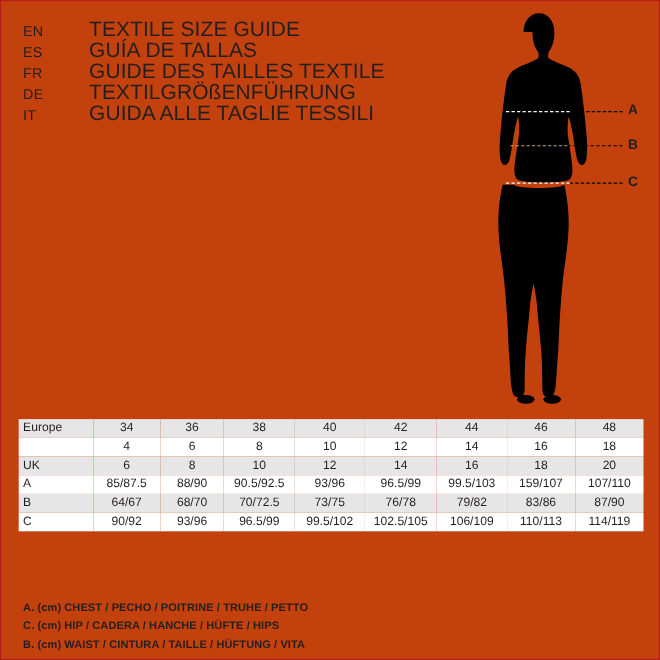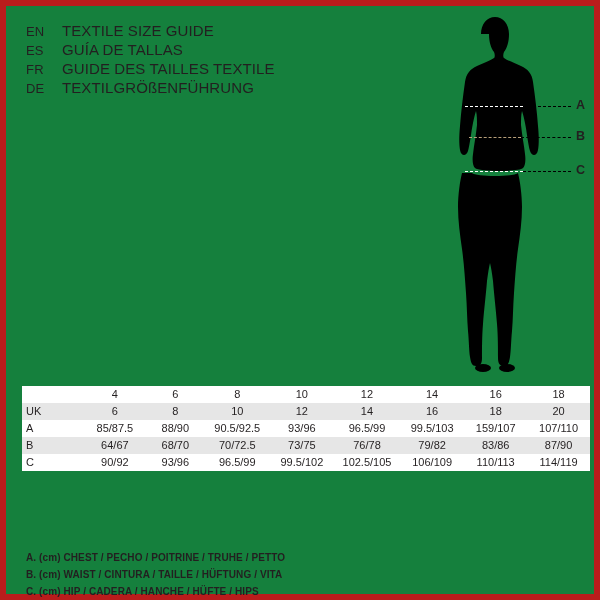--- a/index.html
+++ b/index.html
@@ -11,23 +11,23 @@
     height: 600px;
     background: #ffffff;
     font-family: "Liberation Sans", sans-serif;
     color: #231f20;
     overflow: hidden;
   }
   .page {
     position: relative;
     width: 600px;
     height: 600px;
-    border: 6px solid #b91c1c;
+    border: 1px solid #b91c1c;
     box-sizing: border-box;
-    background: #15803d;
+    background: #c2410c;
   }
 
   
   .titles {
     position: absolute;
     top: 16px;
     left: 20px;
     width: 330px;
   }
   .title-row {
@@ -35,24 +35,25 @@
     align-items: baseline;
     height: 19px;
   }
   .title-lang {
     width: 36px;
     font-size: 13px;
     letter-spacing: .2px;
     color: #231f20;
   }
   .title-text {
-    font-size: 15px;
+    font-size: 19px;
     letter-spacing: .1px;
     color: #231f20;
     white-space: nowrap;
+    margin-left: 24px;
   }
 
   
   .figure {
     position: absolute;
     top: 10px;
     left: 415px;
     width: 175px;
     height: 365px;
   }
@@ -144,20 +145,24 @@
       <span class="title-lang">ES</span>
       <span class="title-text">GUÍA DE TALLAS</span>
     </div>
     <div class="title-row">
       <span class="title-lang">FR</span>
       <span class="title-text">GUIDE DES TAILLES TEXTILE</span>
     </div>
     <div class="title-row">
       <span class="title-lang">DE</span>
       <span class="title-text">TEXTILGRÖßENFÜHRUNG</span>
+    </div>
+    <div class="title-row">
+      <span class="title-lang">IT</span>
+      <span class="title-text">GUIDA ALLE TAGLIE TESSILI</span>
     </div>
   </div>
 
   <div class="figure">
     <svg width="175" height="365" viewBox="0 0 175 365">
       <path fill="#000000" d="
         M60,18
         c0,-10 6,-17 14,-17
         c8,0 14,7 14,17
         c0,8 -2,14 -5,18
@@ -225,20 +230,31 @@
     <div class="measure-label" style="left:155px; top:113px;">B</div>
 
     <div class="measure-line" style="left:44px; top:155px; width:58px;"></div>
     <div class="measure-ext" style="left:102px; top:155px; width:48px;"></div>
     <div class="measure-label" style="left:155px; top:147px;">C</div>
   </div>
 
 
   <table class="size-table">
     <tbody>
+      <tr class="row-shade">
+        <td class="col-label">Europe</td>
+        <td class="cell">34</td>
+        <td class="cell">36</td>
+        <td class="cell">38</td>
+        <td class="cell">40</td>
+        <td class="cell">42</td>
+        <td class="cell">44</td>
+        <td class="cell">46</td>
+        <td class="cell">48</td>
+      </tr>
       <tr class="row-plain">
         <td class="col-label"></td>
         <td class="cell">4</td>
         <td class="cell">6</td>
         <td class="cell">8</td>
         <td class="cell">10</td>
         <td class="cell">12</td>
         <td class="cell">14</td>
         <td class="cell">16</td>
         <td class="cell">18</td>
@@ -285,17 +301,17 @@
         <td class="cell">102.5/105</td>
         <td class="cell">106/109</td>
         <td class="cell">110/113</td>
         <td class="cell">114/119</td>
       </tr>
     </tbody>
   </table>
 
   <div class="notes">
     <div class="note">A. (cm) CHEST / PECHO / POITRINE / TRUHE / PETTO</div>
+    <div class="note">C. (cm) HIP / CADERA / HANCHE / HÜFTE / HIPS</div>
     <div class="note">B. (cm) WAIST / CINTURA / TAILLE / HÜFTUNG / VITA</div>
-    <div class="note">C. (cm) HIP / CADERA / HANCHE / HÜFTE / HIPS</div>
   </div>
 
 </div>
 
 </body></html>

